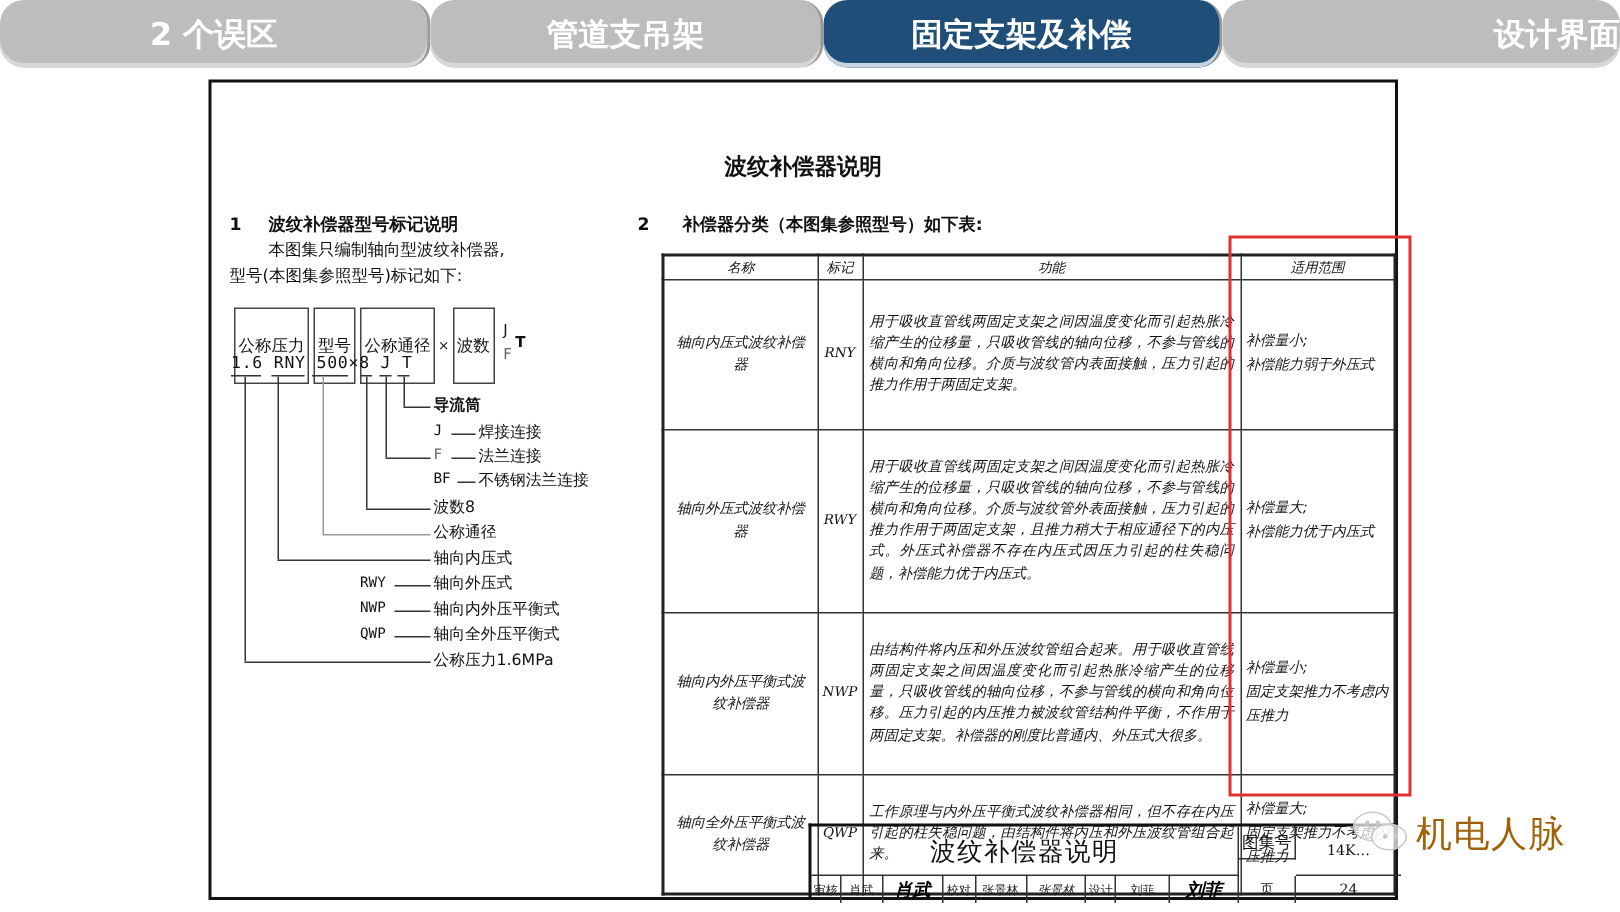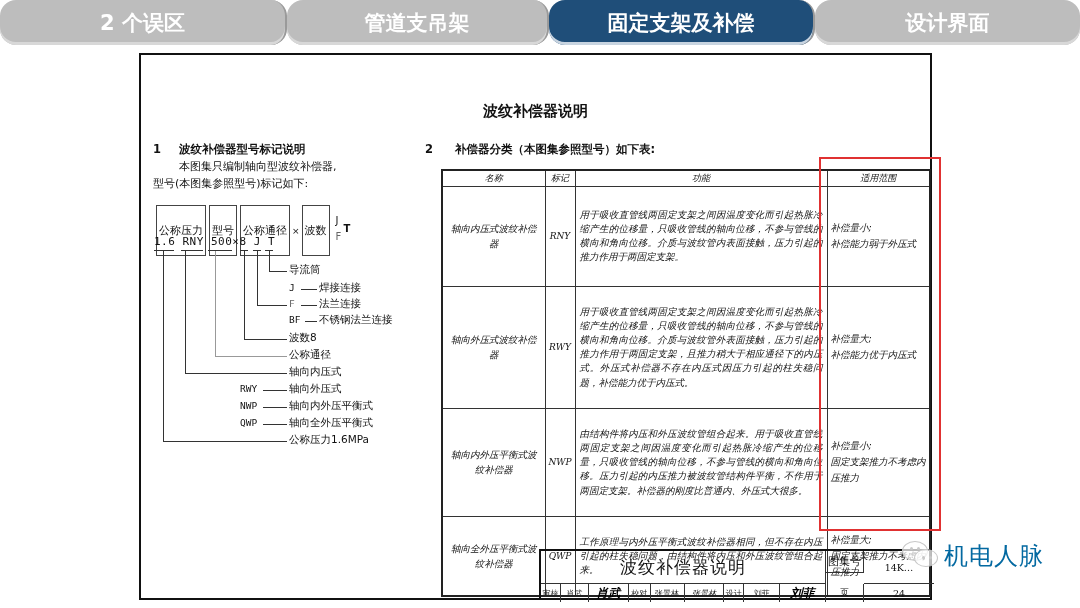--- a/index.html
+++ b/index.html
@@ -8,21 +8,21 @@
 
   
   .tabs { position: absolute; left: 0; top: 0; width: 1080px; height: 45px; display: flex; background: #fff; }
   .tab { height: 45px; display: flex; align-items: center; justify-content: center;
          background: #bdbdbd; color: #fff; font-weight: bold; font-size: 21px;
          border-right: 2px solid #9a9a9a; box-shadow: inset 0 -3px 0 #d8d8d8; border-radius: 16px; }
   .tab.active { background: #1f4e79; box-shadow: inset 0 -3px 0 #c8d4e0; }
   .tab:nth-child(1) { width: 287px; }
   .tab:nth-child(2) { width: 262px; text-align: right; }
   .tab:nth-child(3) { width: 266px; }
-  .tab:nth-child(4) { width: 265px; border-right: none; }
+  .tab:nth-child(4) { width: 265px; border-right: none; justify-content: flex-end; }
 
   
   .sheet { position: absolute; left: 139px; top: 53px; width: 793px; height: 547px;
            border: 2px solid #111; background: #fff; }
   .sheet-title { position: absolute; left: 0; width: 100%; top: 47px; text-align: center;
                  font-size: 15px; font-weight: bold; }
 
   .sec1-head { position: absolute; left: 12px; top: 87px; font-size: 11.5px; font-weight: bold; }
   .sec1-head .num { display: inline-block; width: 26px; }
   .sec1-p1 { position: absolute; left: 38px; top: 104px; font-size: 11px; }
@@ -75,21 +75,21 @@
   .tb-page-val { position: absolute; left: 323px; top: 33px; width: 70px; height: 18px;
                  font-size: 9.5px; display: flex; align-items: center; justify-content: center; font-family: "DejaVu Serif", serif; }
 
   
   .watermark { position: absolute; left: 902px; top: 540px; display: flex; align-items: center; }
   .wm-icon { position: relative; width: 40px; height: 30px; }
   .bubble { position: absolute; border: 1.5px solid #c8c8c8; border-radius: 50%; background: rgba(255,255,255,0.7); }
   .bubble.b1 { left: 0; top: 0; width: 26px; height: 20px; }
   .bubble.b2 { left: 12px; top: 8px; width: 24px; height: 18px; }
   .dot { position: absolute; width: 3px; height: 3px; background: #c8c8c8; border-radius: 50%; }
-  .wm-text { font-size: 24px; color: #0369a1; margin-left: 2px; letter-spacing: 1px; }
+  .wm-text { font-size: 24px; color: #a16207; margin-left: 2px; letter-spacing: 1px; }
 </style>
 </head>
 <body>
 
 <div class="tabs">
   <div class="tab">
       <span>2 个误区</span>
     </div>
   <div class="tab">
       <span>管道支吊架</span>
@@ -130,21 +130,21 @@
 
     <div class="hline" style="left:13px; top:195px; width:20px;"></div>
     <div class="hline" style="left:40px; top:195px; width:22px;"></div>
     <div class="hline" style="left:67px; top:195px; width:24px;"></div>
     <div class="hline" style="left:99px; top:195px; width:8px;"></div>
     <div class="hline" style="left:112px; top:195px; width:8px;"></div>
     <div class="hline" style="left:124px; top:195px; width:8px;"></div>
 
     <div class="vline" style="left:128px; top:196px; height:20px;"></div>
     <div class="hline" style="left:128px; top:216px; width:18px;"></div>
-    <div class="leg-text" style="left:148px; top:208px;">导流筒</div>
+    <div class="leg-text" style="left:148px; top:208px;font-weight:bold;">导流筒</div>
 
     <div class="leg-code" style="left:148px; top:227px;">J</div>
     <div class="hline" style="left:160px; top:234px; width:16px;"></div>
     <div class="leg-text" style="left:178px; top:226px;">焊接连接</div>
     <div class="vline" style="left:116px; top:196px; height:54px;"></div>
     <div class="hline" style="left:116px; top:250px; width:30px;"></div>
     <div class="leg-code" style="left:148px; top:243px; color:#666;">F</div>
     <div class="hline" style="left:160px; top:250px; width:16px;"></div>
     <div class="leg-text" style="left:178px; top:242px;">法兰连接</div>
     <div class="leg-code" style="left:148px; top:259px;">BF</div>

